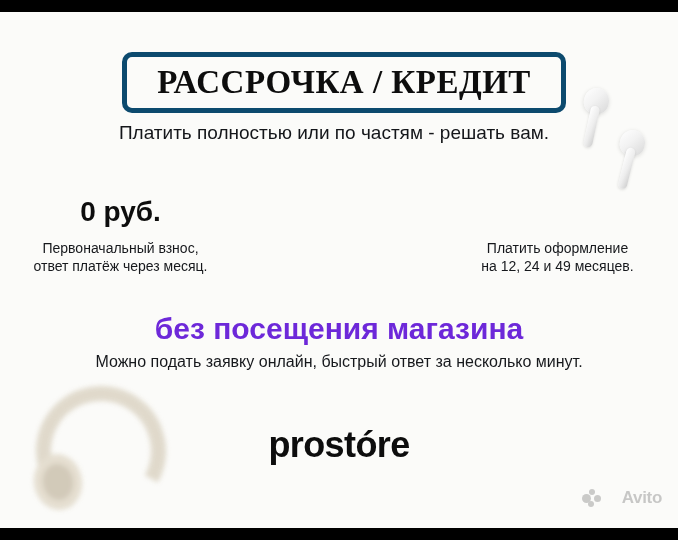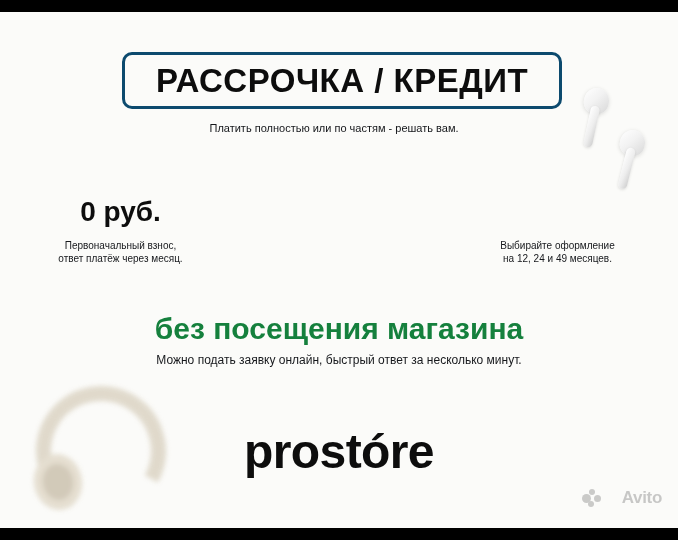--- a/index.html
+++ b/index.html
@@ -40,42 +40,43 @@
     overflow: hidden;
   }
 
   
   .headline-box {
     position: absolute;
     left: 122px;
     top: 40px;
     width: 434px;
     height: 51px;
-    border: 3px solid #0c4a6e;
+    border: 5px solid #0c4a6e;
     border-radius: 10px;
     background: #fbfbf9;
     display: flex;
     align-items: center;
     justify-content: center;
+    font-family: Liberation Serif, serif;
   }
   .headline-text {
     font-size: 33px;
     font-weight: bold;
     letter-spacing: 0.5px;
     color: #0d0d0d;
     white-space: nowrap;
   }
 
   .subtitle {
     position: absolute;
     left: 0;
     top: 110px;
     width: 668px;
     text-align: center;
-    font-size: 11px;
+    font-size: 19px;
     color: #14161a;
   }
 
   
   .cols {
     position: absolute;
     left: 18px;
     top: 185px;
     width: 642px;
     display: flex;
@@ -88,55 +89,55 @@
   }
   .col-title {
     font-size: 28px;
     font-weight: bold;
     color: #0d0d0d;
     line-height: 1.1;
     white-space: nowrap;
   }
   .col-sub {
     margin-top: 11px;
-    font-size: 10px;
+    font-size: 14px;
     line-height: 1.32;
     color: #16181c;
   }
   .col-sub .l { display: block; }
 
   
   .banner {
     position: absolute;
     left: 0;
     top: 300px;
     width: 678px;
     text-align: center;
     font-size: 30px;
     font-weight: bold;
-    color: #15803d;
+    color: #6d28d9;
   }
   .banner-sub {
     position: absolute;
     left: 0;
     top: 341px;
     width: 678px;
     text-align: center;
-    font-size: 12px;
+    font-size: 16px;
     color: #16181c;
   }
 
   
   .brand {
     position: absolute;
     left: 0;
     top: 412px;
     width: 678px;
     text-align: center;
-    font-size: 48px;
+    font-size: 36px;
     font-weight: bold;
     letter-spacing: -0.6px;
     color: #0d0d0d;
   }
 
   
   .earbuds {
     position: absolute;
     right: 18px;
     top: 70px;
@@ -273,21 +274,21 @@
       <div class="col">
         <div class="col-title">0 руб.</div>
         <div class="col-sub">
           <span class="l">Первоначальный взнос,</span>
           <span class="l">ответ платёж через месяц.</span>
         </div>
       </div>
 
       <div class="col">
         <div class="col-sub">
-          <span class="l">Выбирайте оформление</span>
+          <span class="l">Платить оформление</span>
           <span class="l">на 12, 24 и 49 месяцев.</span>
         </div>
       </div>
 
 
     </div>
 
     <div class="banner">без посещения магазина</div>
     <div class="banner-sub">Можно подать заявку онлайн, быстрый ответ за несколько минут.</div>
 

